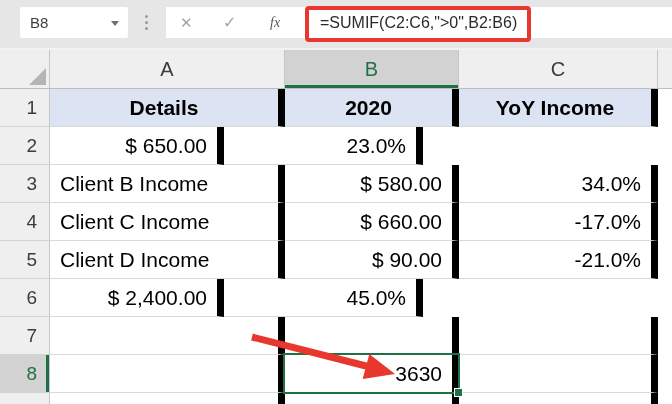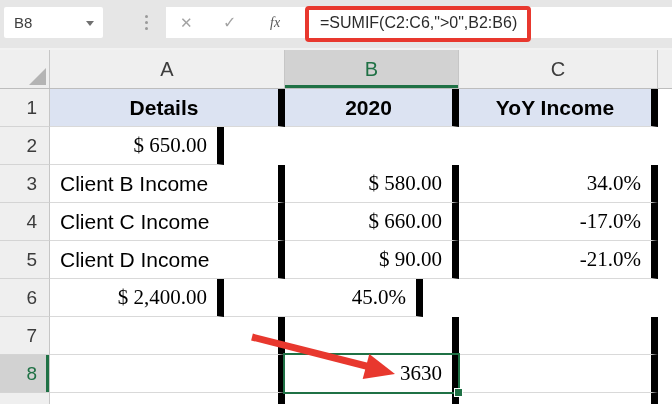--- a/index.html
+++ b/index.html
@@ -3,21 +3,21 @@
 <meta charset="utf-8">
 <style>
   * { margin:0; padding:0; box-sizing:border-box; }
   html,body { width:672px; height:404px; overflow:hidden; background:#fff;
     font-family:"Liberation Sans","DejaVu Sans",sans-serif; }
   .app { position:relative; width:672px; height:404px; background:#fff; }
 
   
   .topbar { position:absolute; left:0; top:0; width:672px; height:50px;
     background:#e6e6e6; border-bottom:2px solid #f2f2f2; }
-  .namebox { position:absolute; left:4px; top:7px; width:99px; height:31px;
+  .namebox { position:absolute; left:20px; top:7px; width:108px; height:31px;
     background:#fff; border-radius:2px; }
   .nb-text { position:absolute; left:10px; top:0; line-height:31px;
     font-size:15px; color:#3f3f3f; }
   .nb-caret { position:absolute; right:9px; top:14px; width:0; height:0;
     border-left:4px solid transparent; border-right:4px solid transparent;
     border-top:5px solid #707070; }
   .grip { position:absolute; left:145px; top:15px; display:flex;
     flex-direction:column; gap:3px; }
   .grip i { width:3px; height:3px; border-radius:50%; background:#9a9a9a; }
   .fstrip { position:absolute; left:166px; top:7px; right:0; height:31px;
@@ -57,21 +57,21 @@
     padding-right:12px; }
   .rh.sel { background:#d2d2d2; color:#1f7145;
     box-shadow:inset -3px 0 0 #1f7145; }
   .cell { flex:0 0 auto; border-right:7px solid #000000;
     border-bottom:1px solid #d9d9d9; line-height:37px; font-size:21px;
     color:#000; padding:0 10px; white-space:pre; overflow:hidden; }
   .ca { width:235px; text-align:left; }
   .cb { width:174px; }
   .cc { width:199px; }
   .cell.fill { flex:1 1 auto; border-right:none; border-bottom:none; background:#fff; }
-  .num { text-align:right;font-family:Liberation Serif, serif; }
+  .num { text-align:right; }
   .th { background:#dce3f2; font-weight:bold; text-align:center; }
   .row.sliver { height:11px; }
   .row.sliver .rh { border-bottom:none; line-height:11px; }
   .row.sliver .cell { border-bottom:none; }
 
   
   .sel-cell { position:absolute; left:283px; top:353px; width:177px;
     height:41px; border:2px solid #1f7145; pointer-events:none; }
   .sel-cell::after { content:""; position:absolute; right:-5px; bottom:-5px;
     width:7px; height:7px; background:#1f7145; border:1px solid #fff; }
@@ -117,20 +117,21 @@
       <div class="rh">1</div>
       <div class="cell ca th">Details</div>
       <div class="cell cb th">2020</div>
       <div class="cell cc th">YoY Income</div>
       <div class="cell fill"></div>
     </div>
 
     <div class="row">
       <div class="rh">2</div>
       <div class="cell cb num">$ 650.00</div>
+      <div class="cell cc num">23.0%</div>
       <div class="cell fill"></div>
     </div>
 
     <div class="row">
       <div class="rh">3</div>
       <div class="cell ca">Client B Income</div>
       <div class="cell cb num">$ 580.00</div>
       <div class="cell cc num">34.0%</div>
       <div class="cell fill"></div>
     </div>

